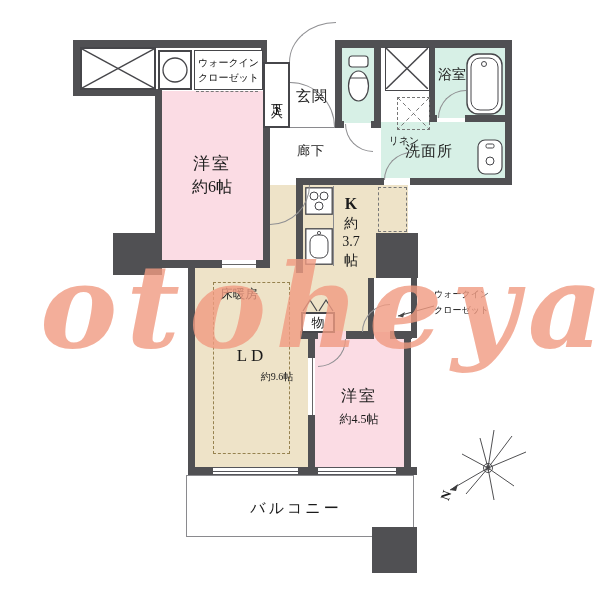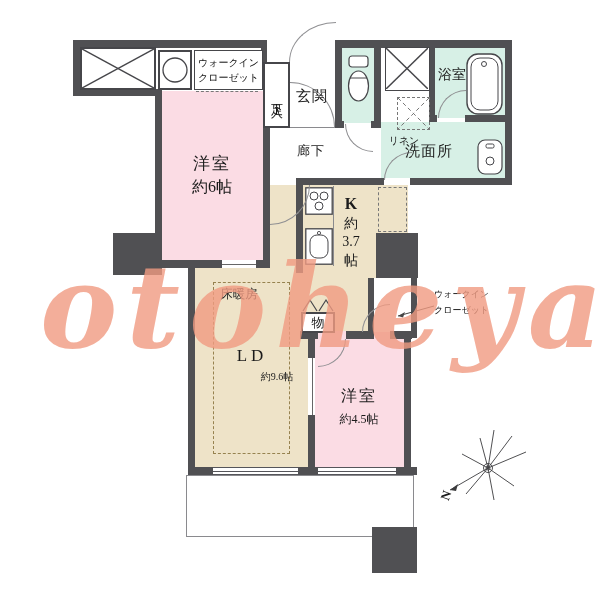--- a/index.html
+++ b/index.html
@@ -203,20 +203,21 @@
     <div style="font-size:14px;">帖</div>
   </div>
 
   <div class="lbl" style="left:239px;top:294px;font-size:12.5px;">床暖房</div>
   <div class="lbl" style="left:252px;top:356px;font-size:17px;letter-spacing:4px;">LD</div>
   <div class="lbl" style="left:252px;top:377px;font-size:10px;margin-left:25px;">約9.6帖</div>
 
   <div class="lbl" style="left:359px;top:396px;font-size:16px;letter-spacing:2px;">洋室</div>
   <div class="lbl" style="left:359px;top:419px;font-size:12px;">約4.5帖</div>
 
+  <div class="lbl" style="left:296px;top:508px;font-size:15px;letter-spacing:3px;">バルコニー</div>
 
   <div style="position:absolute;left:434px;top:286px;z-index:6;font-size:9px;line-height:1.8;color:#111;text-align:left;">
     <div>ウォークイン</div>
     <div>クローゼット</div>
   </div>
   <svg class="icon" style="left:390px;top:300px;" width="46" height="22" viewBox="0 0 46 22">
     <line x1="44" y1="6" x2="8" y2="16" stroke="#444" stroke-width="1"></line>
     <path d="M8,16 L15,12 L13,17.5 Z" fill="#444"></path>
   </svg>
 

